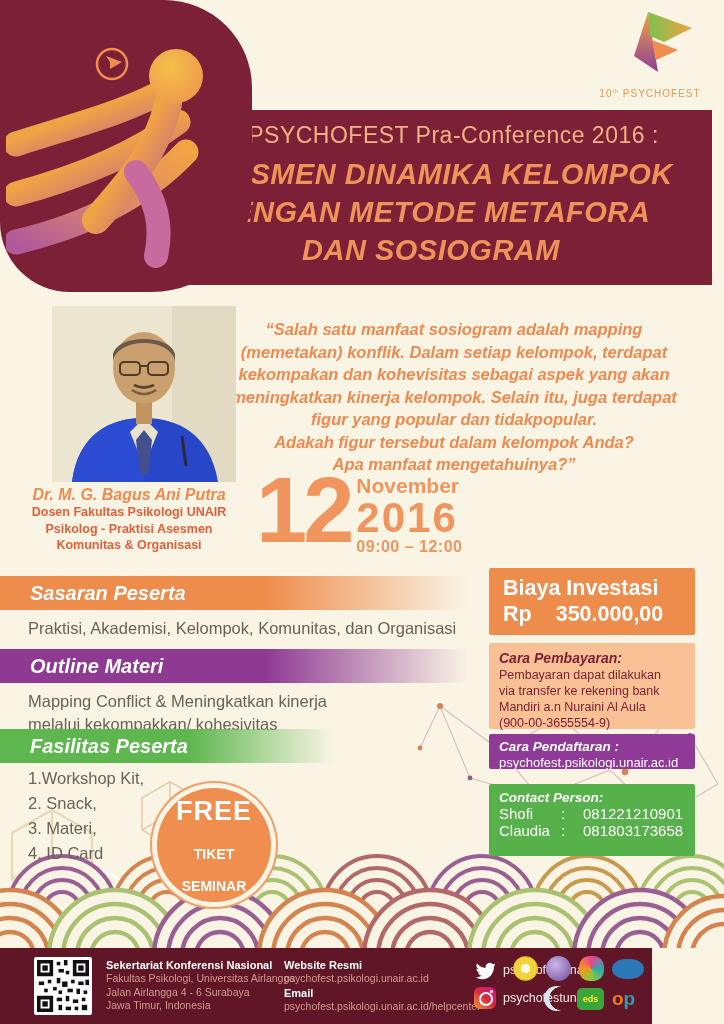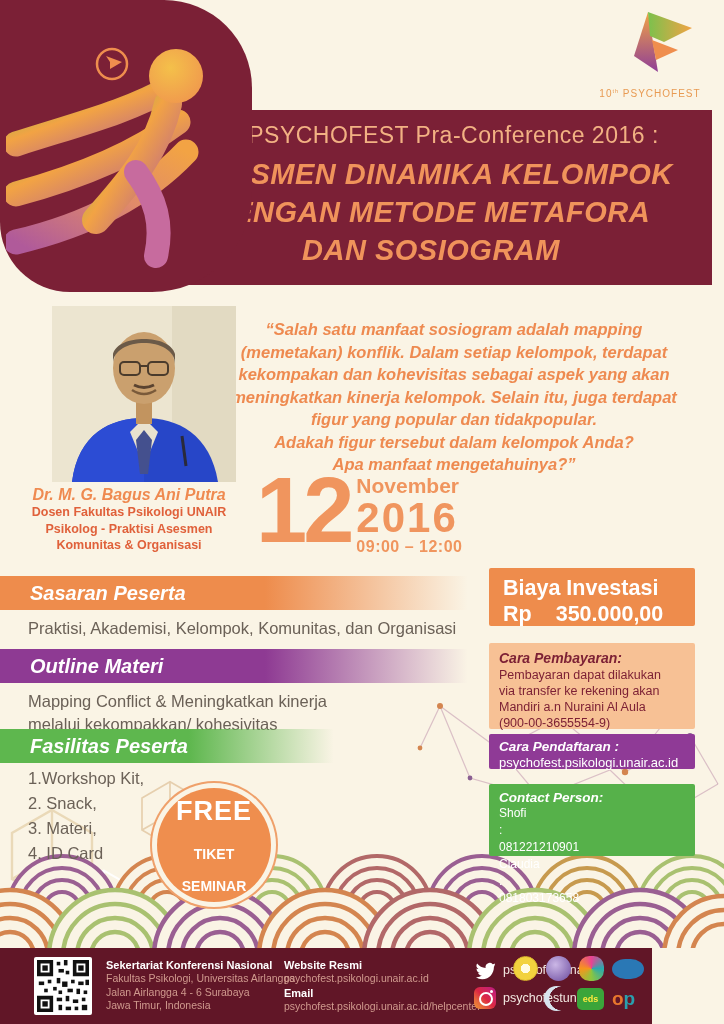--- a/index.html
+++ b/index.html
@@ -72,32 +72,32 @@
                  background:#ef8e4e; border-radius:50%; z-index:2;
                  box-shadow:0 0 0 5px #faf4e5, 0 0 0 7px #efa06a;
                  display:flex; flex-direction:column; align-items:center; justify-content:center;
                  color:#fff; font-weight:bold;gap:16px; }
   .free1 { font-size:27px; letter-spacing:1px; }
   .free2 { font-size:14px; margin-top:3px; }
   .free3 { font-size:14px; }
 
   
   .rbox { position:absolute; left:489px; width:206px; z-index:1; border-radius:2px; }
-  .invest-box { top:568px; height:58px; background:#ee8c4c; color:#fff; font-weight:bold;
+  .invest-box { top:568px; height:67px; background:#ee8c4c; color:#fff; font-weight:bold;
                 padding:8px 0 0 14px; font-size:21.5px; }
   .invest-row { display:flex; gap:24px; margin-top:1px; }
   .payment-box { top:643px; height:86px; background:#f7c195; color:#7d2135; padding:7px 10px; }
   .payment-title { font-size:14px; font-weight:bold; font-style:italic; margin-bottom:1px; }
   .payment-line { font-size:12.5px; line-height:16px; }
   .register-box { top:734px; height:35px; background:#8f3a96; color:#fff; padding:5px 10px; }
   .register-title { font-size:13.5px; font-weight:bold; font-style:italic; }
   .register-url { font-size:13px; margin-top:1px; }
   .contact-box { top:784px; height:72px; background:#56b14a; color:#fff; padding:6px 10px; }
   .contact-title { font-size:13.5px; font-weight:bold; font-style:italic; }
-  .contact-row { display:flex; font-size:12px; line-height:17px;flex-direction:column; }
+  .contact-row { display:flex; font-size:15px; line-height:17px; }
   .contact-name { width:62px; }
   .contact-sep { width:22px; }
 
   
   .footer { position:absolute; left:0; top:948px; width:652px; height:76px;
             background:#611627; z-index:4; }
   .qr { position:absolute; left:34px; top:9px; width:58px; height:58px; background:#fff;
         border-radius:2px; padding:3px; }
   .f-col1 { position:absolute; left:106px; top:10px; }
   .f-title { color:#fff; font-size:11px; font-weight:bold; line-height:14px; }
@@ -398,21 +398,21 @@
     <div>Biaya Investasi</div>
     <div class="invest-row">
       <span>Rp</span>
       <span>350.000,00</span>
     </div>
   </div>
 
   <div class="rbox payment-box">
     <div class="payment-title">Cara Pembayaran:</div>
     <div class="payment-line">Pembayaran dapat dilakukan</div>
-    <div class="payment-line">via transfer ke rekening akan</div>
+    <div class="payment-line">via transfer ke rekening bank</div>
     <div class="payment-line">Mandiri a.n Nuraini Al Aula</div>
     <div class="payment-line">(900-00-3655554-9)</div>
   </div>
 
   <div class="rbox register-box">
     <div class="register-title">Cara Pendaftaran :</div>
     <div class="register-url">psychofest.psikologi.unair.ac.id</div>
   </div>
 
   <div class="rbox contact-box">

